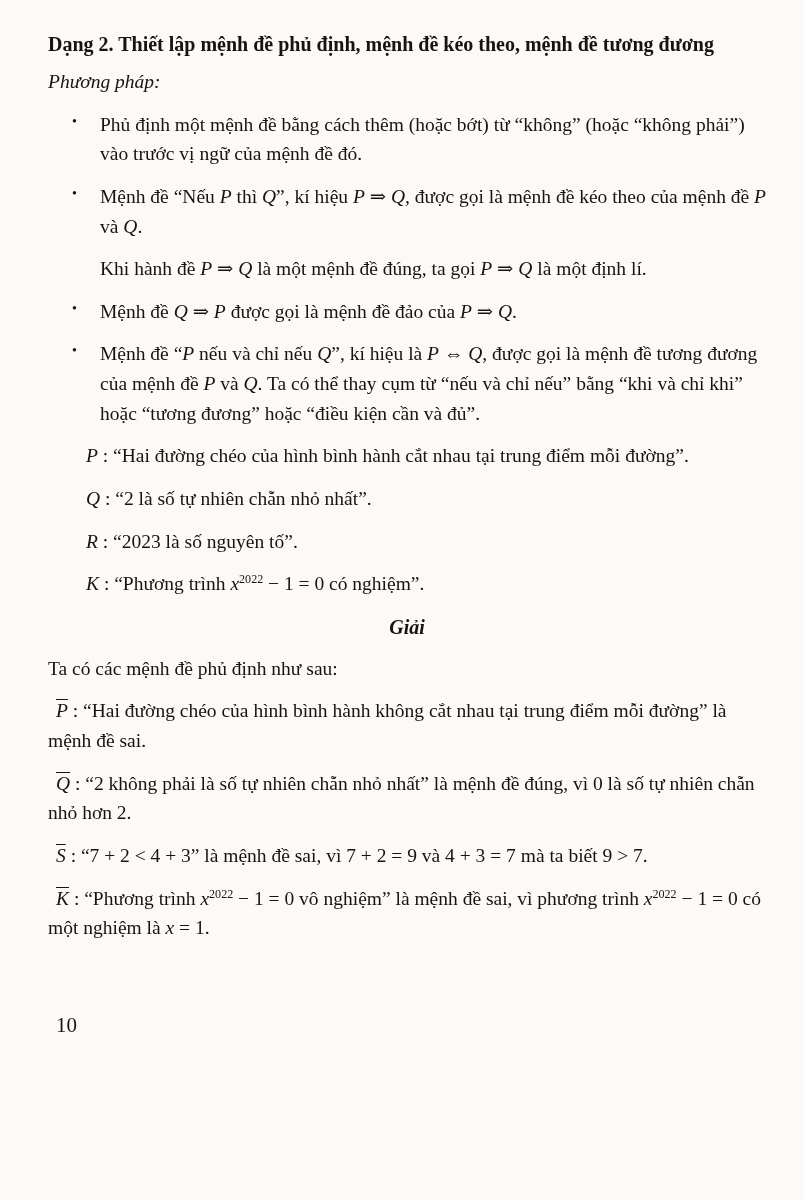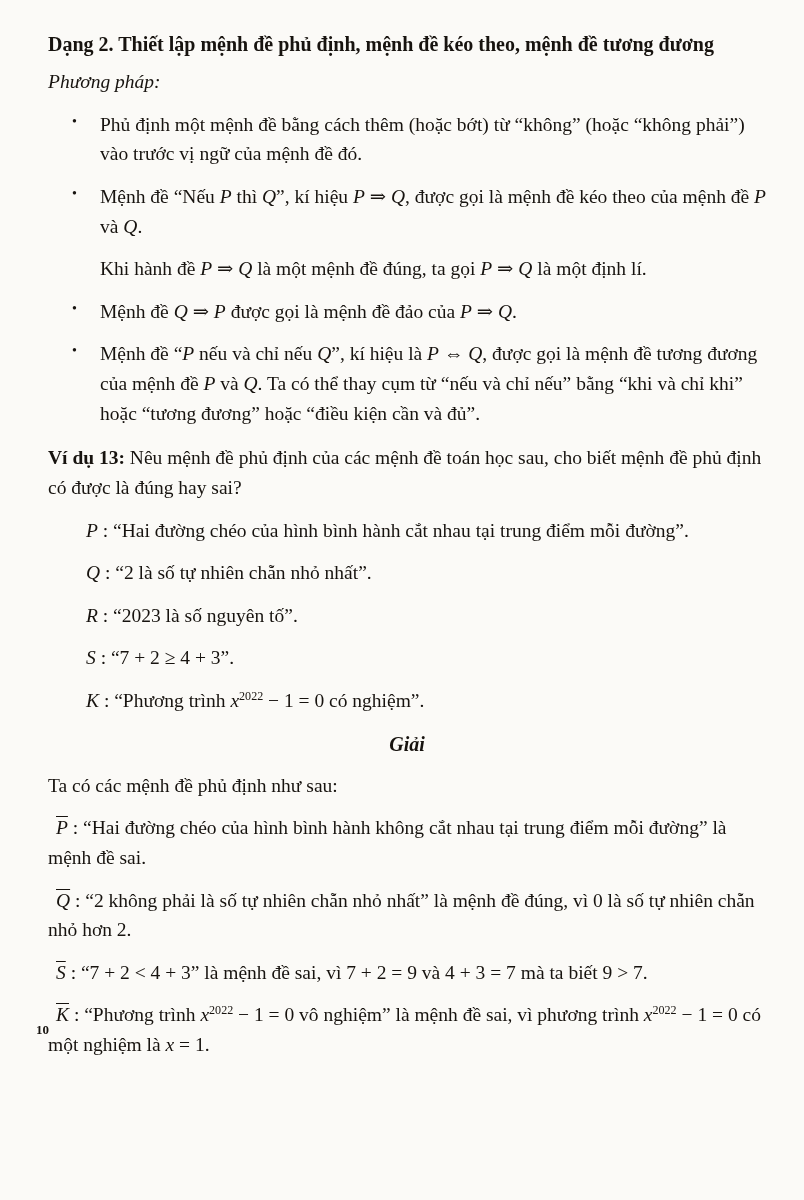--- a/index.html
+++ b/index.html
@@ -15,21 +15,21 @@
   .heading { font-size:20px; font-weight:bold; line-height:1.4; margin-bottom:9px; }
   .method-label { font-style:italic; margin-bottom:8px; }
   .bullet-item { display:flex; margin:13px 0 0 24px; }
   .dot { width:28px; flex:none; font-size:14px; padding-top:4px; }
   .sub-para { margin-top:13px; }
   .example-intro { margin-top:15px; }
   .example-item { margin:13px 0 0 38px; }
   .giai { text-align:center; font-weight:bold; font-style:italic; margin-top:17px; font-size:20px; }
   .sol-intro { margin-top:15px; }
   .sol-item { margin-top:13px; text-indent:8px; }
-  .page-number { position:absolute; left:36px; bottom:30px; font-weight:bold; font-size:13px; }
+  .page-number { position:absolute; left:56px; bottom:30px; font-weight:normal; font-size:21px; }
   
   .seg-b  { font-weight:bold; }
   .seg-m  { font-style:italic; }
   .seg-mo { font-style:italic; text-decoration:overline; }
   .seg-ov { text-decoration:overline; }
   .seg-sup { vertical-align:super; font-size:0.62em; line-height:0; }
 </style>
 </head>
 <body>
 
@@ -55,26 +55,24 @@
   <div class="bullet-item">
     <span class="dot">•</span>
     <div class="text"><span>Mệnh đề </span><span class="seg-m">Q</span><span> ⇒ </span><span class="seg-m">P</span><span> được gọi là mệnh đề đảo của </span><span class="seg-m">P</span><span> ⇒ </span><span class="seg-m">Q</span><span>.</span></div>
   </div>
 
   <div class="bullet-item">
     <span class="dot">•</span>
     <div class="text"><span>Mệnh đề “</span><span class="seg-m">P</span><span> nếu và chỉ nếu </span><span class="seg-m">Q</span><span>”, kí hiệu là </span><span class="seg-m">P</span><span> ⇔ </span><span class="seg-m">Q</span><span>, được gọi là mệnh đề tương đương của mệnh đề </span><span class="seg-m">P</span><span> và </span><span class="seg-m">Q</span><span>. Ta có thể thay cụm từ “nếu và chỉ nếu” bằng “khi và chỉ khi” hoặc “tương đương” hoặc “điều kiện cần và đủ”.</span></div>
   </div>
 
-  <div class="example-intro text"><span class="seg-b">Ví dụ 13:</span><span> Nêu mệnh đề phủ định của các mệnh đề toán học sau, cho biết mệnh đề phủ định có được là đúng hay sai?</span></div>
 
   <div class="example-item text"><span class="seg-m">P</span><span> : “Hai đường chéo của hình bình hành cắt nhau tại trung điểm mỗi đường”.</span></div>
   <div class="example-item text"><span class="seg-m">Q</span><span> : “2 là số tự nhiên chẵn nhỏ nhất”.</span></div>
   <div class="example-item text"><span class="seg-m">R</span><span> : “2023 là số nguyên tố”.</span></div>
-  <div class="example-item text"><span class="seg-m">S</span><span> : “7 + 2 ≥ 4 + 3”.</span></div>
   <div class="example-item text"><span class="seg-m">K</span><span> : “Phương trình </span><span class="seg-m">x</span><span class="seg-sup">2022</span><span> − 1 = 0 có nghiệm”.</span></div>
 
   <div class="giai">Giải</div>
 
   <div class="sol-intro text">Ta có các mệnh đề phủ định như sau:</div>
 
   <div class="sol-item text"><span class="seg-mo">P</span><span> : “Hai đường chéo của hình bình hành không cắt nhau tại trung điểm mỗi đường” là mệnh đề sai.</span></div>
   <div class="sol-item text"><span class="seg-mo">Q</span><span> : “2 không phải là số tự nhiên chẵn nhỏ nhất” là mệnh đề đúng, vì 0 là số tự nhiên chẵn nhỏ hơn 2.</span></div>
   <div class="sol-item text"><span class="seg-mo">S</span><span> : “7 + 2 &lt; 4 + 3” là mệnh đề sai, vì 7 + 2 = 9 và 4 + 3 = 7 mà ta biết 9 &gt; 7.</span></div>
   <div class="sol-item text"><span class="seg-mo">K</span><span> : “Phương trình </span><span class="seg-m">x</span><span class="seg-sup">2022</span><span> − 1 = 0 vô nghiệm” là mệnh đề sai, vì phương trình </span><span class="seg-m">x</span><span class="seg-sup">2022</span><span> − 1 = 0 có một nghiệm là </span><span class="seg-m">x</span><span> = 1.</span></div>

